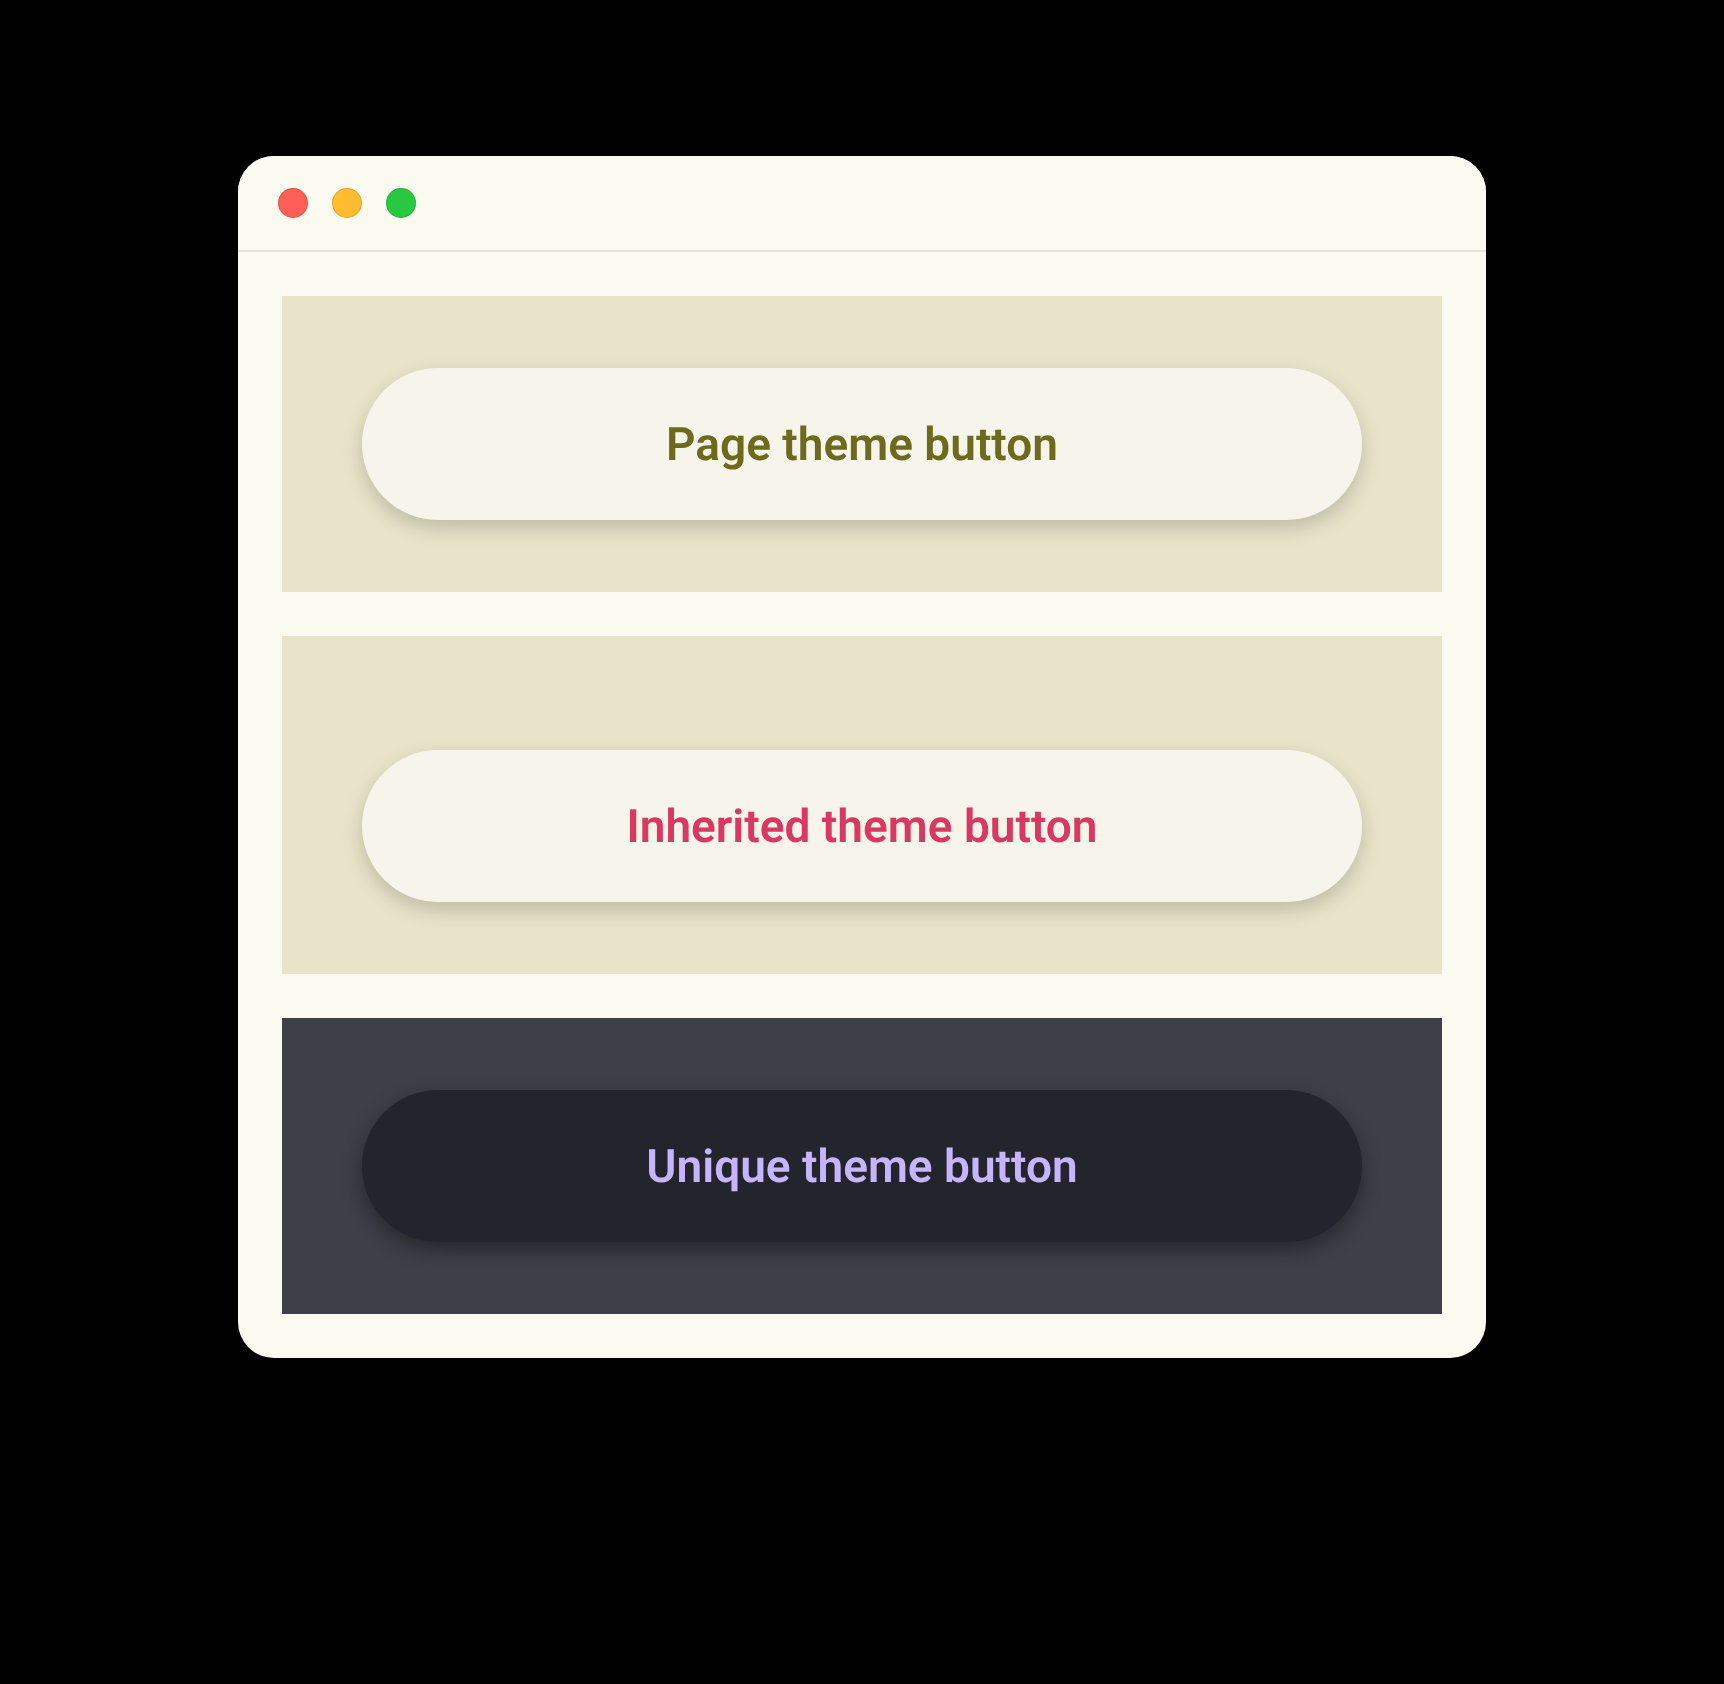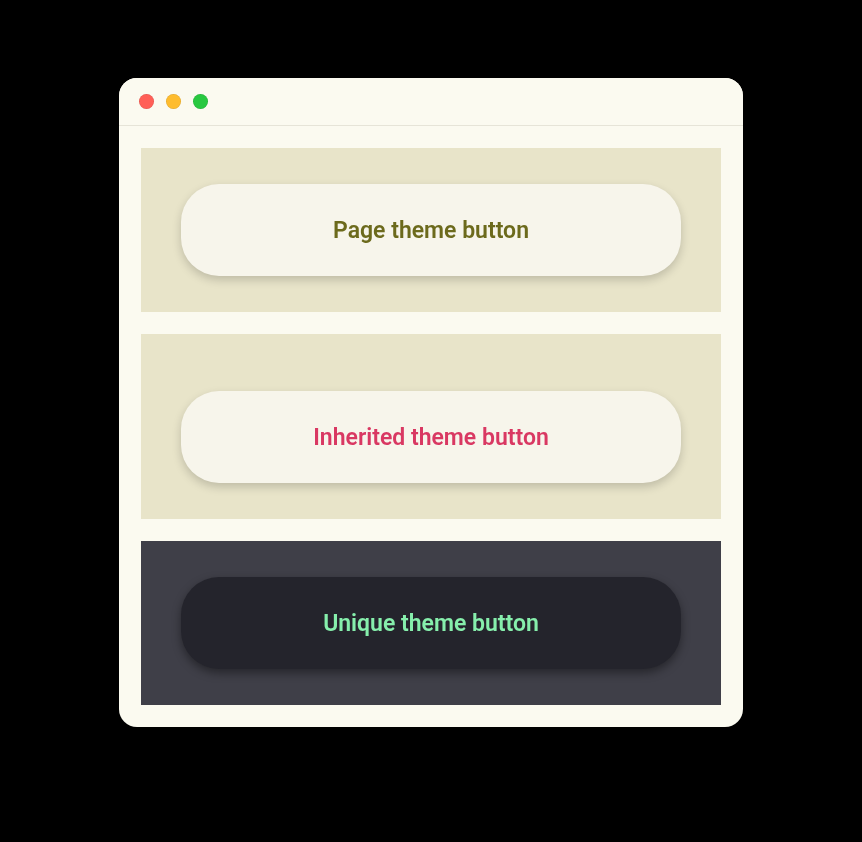--- a/index.html
+++ b/index.html
@@ -64,21 +64,21 @@
       background: #e8e4c9;
     }
 
     .panel-dark {
       background: #3f3f48;
     }
 
     .theme-button {
       width: 100%;
       max-width: 500px;
-      height: 92px;
+      height: 76px;
       border-radius: 38px;
       border: none;
       font-size: 23px;
       font-weight: 600;
       cursor: pointer;
       box-shadow: 0 4px 10px rgba(0,0,0,0.18);
       font-family: inherit;
     }
 
     .btn-page {
@@ -87,21 +87,21 @@
     }
 
     .btn-inherited {
       background: #f7f5eb;
       color: #d93862;
       margin-top: 21px;
     }
 
     .btn-unique {
       background: #24242c;
-      color: #86efac;
+      color: #c4b5fd;
       box-shadow: 0 4px 10px rgba(0,0,0,0.4);
     }
   </style>
 </head>
 <body>
 
 <div class="window">
   <div class="titlebar">
     <div class="traffic-dot dot-red"></div>
     <div class="traffic-dot dot-yellow"></div>

